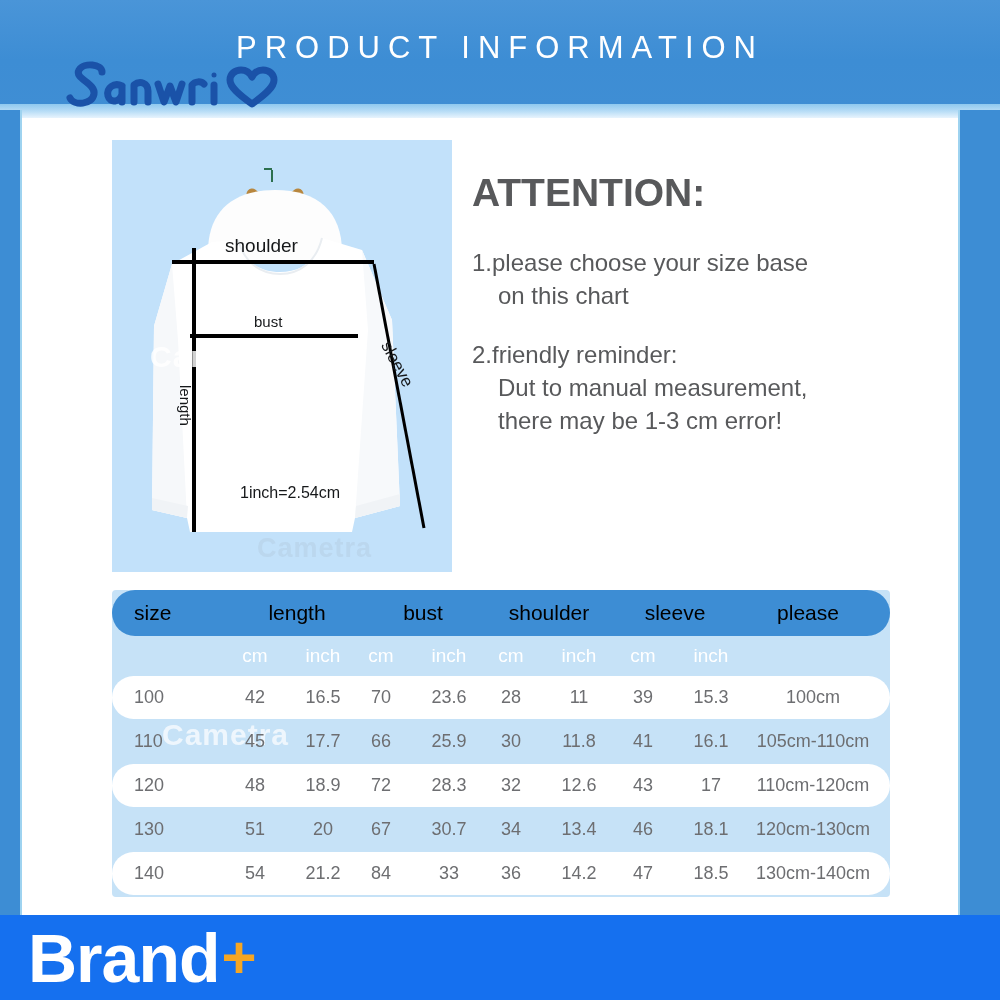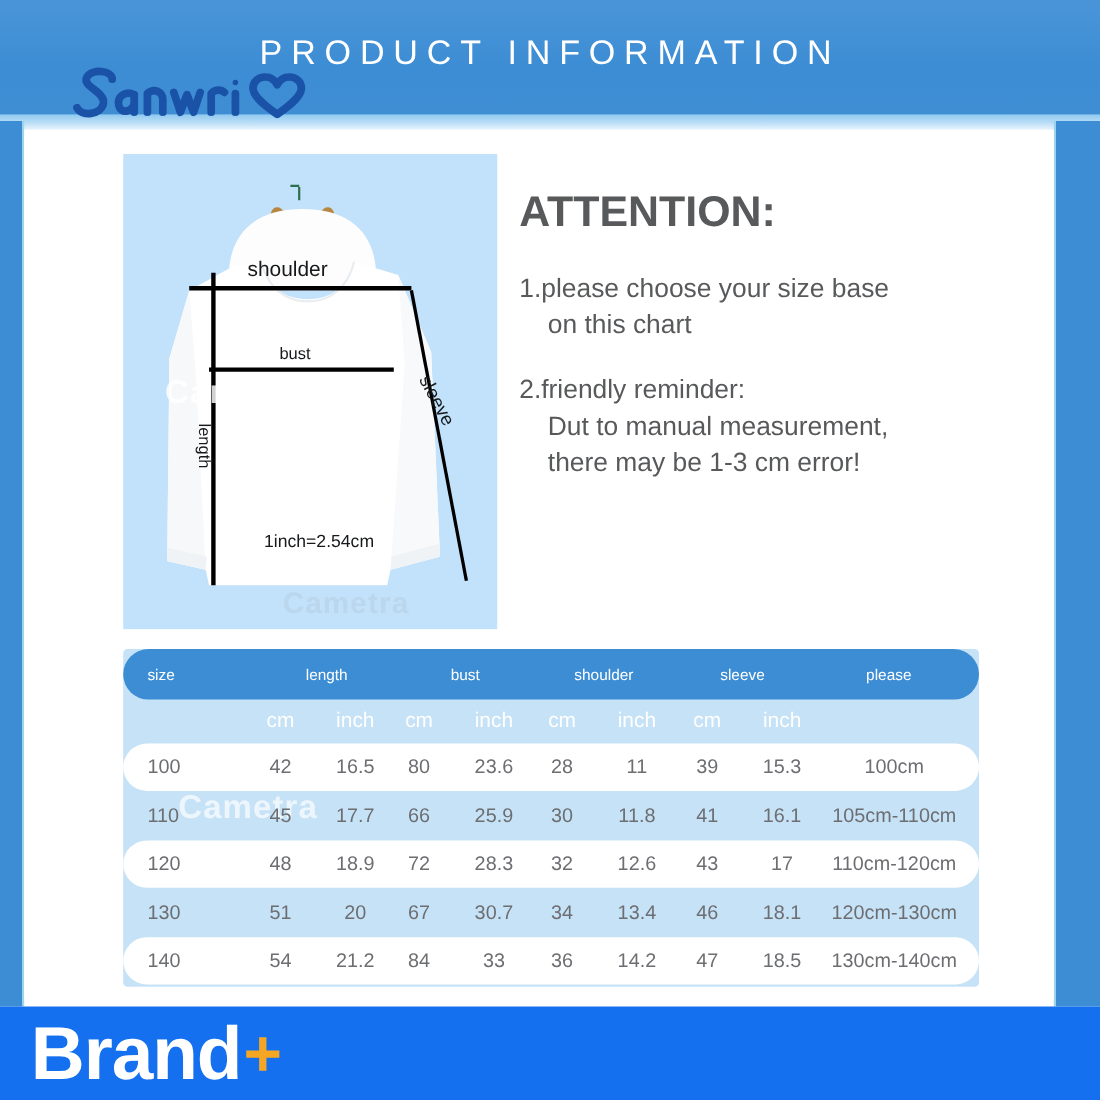--- a/index.html
+++ b/index.html
@@ -137,21 +137,21 @@
 
   .thead {
     position: absolute; left: 0; top: 0;
     width: 778px; height: 46px;
     background: #3d8dd4;
     border-radius: 23px;
   }
   .th-cell {
     position: absolute; top: 0; height: 46px;
     display: flex; align-items: center;
-    color: #ffffff; font-size: 14px; font-weight: 400;
+    color: #000000; font-size: 21px; font-weight: 400;
     font-family: "Liberation Sans", sans-serif;
     white-space: nowrap;
   }
 
   .subhead { position: absolute; left: 0; top: 46px; width: 778px; height: 40px; }
   .sub-cell {
     position: absolute; top: 0; height: 40px;
     display: flex; align-items: center; justify-content: center;
     color: #ffffff; font-size: 19px;
     font-family: "Liberation Sans", sans-serif;
@@ -332,21 +332,21 @@
         <div class="sub-cell" style="left:500px;width:62px;">cm</div>
         <div class="sub-cell" style="left:562px;width:74px;">inch</div>
       </div>
 
       <div class="rows">
 
         <div class="trow odd">
           <div class="td" style="left:22px;width:90px;">100</div>
           <div class="td ctr" style="left:112px;width:62px;">42</div>
           <div class="td ctr" style="left:174px;width:74px;">16.5</div>
-          <div class="td ctr" style="left:238px;width:62px;">80</div>
+          <div class="td ctr" style="left:238px;width:62px;">70</div>
           <div class="td ctr" style="left:300px;width:74px;">23.6</div>
           <div class="td ctr" style="left:368px;width:62px;">28</div>
           <div class="td ctr" style="left:430px;width:74px;">11</div>
           <div class="td ctr" style="left:500px;width:62px;">39</div>
           <div class="td ctr" style="left:562px;width:74px;">15.3</div>
           <div class="td ctr" style="left:636px;width:130px;">100cm</div>
         </div>
 
         <div class="trow even">
           <div class="td" style="left:22px;width:90px;">110</div>

